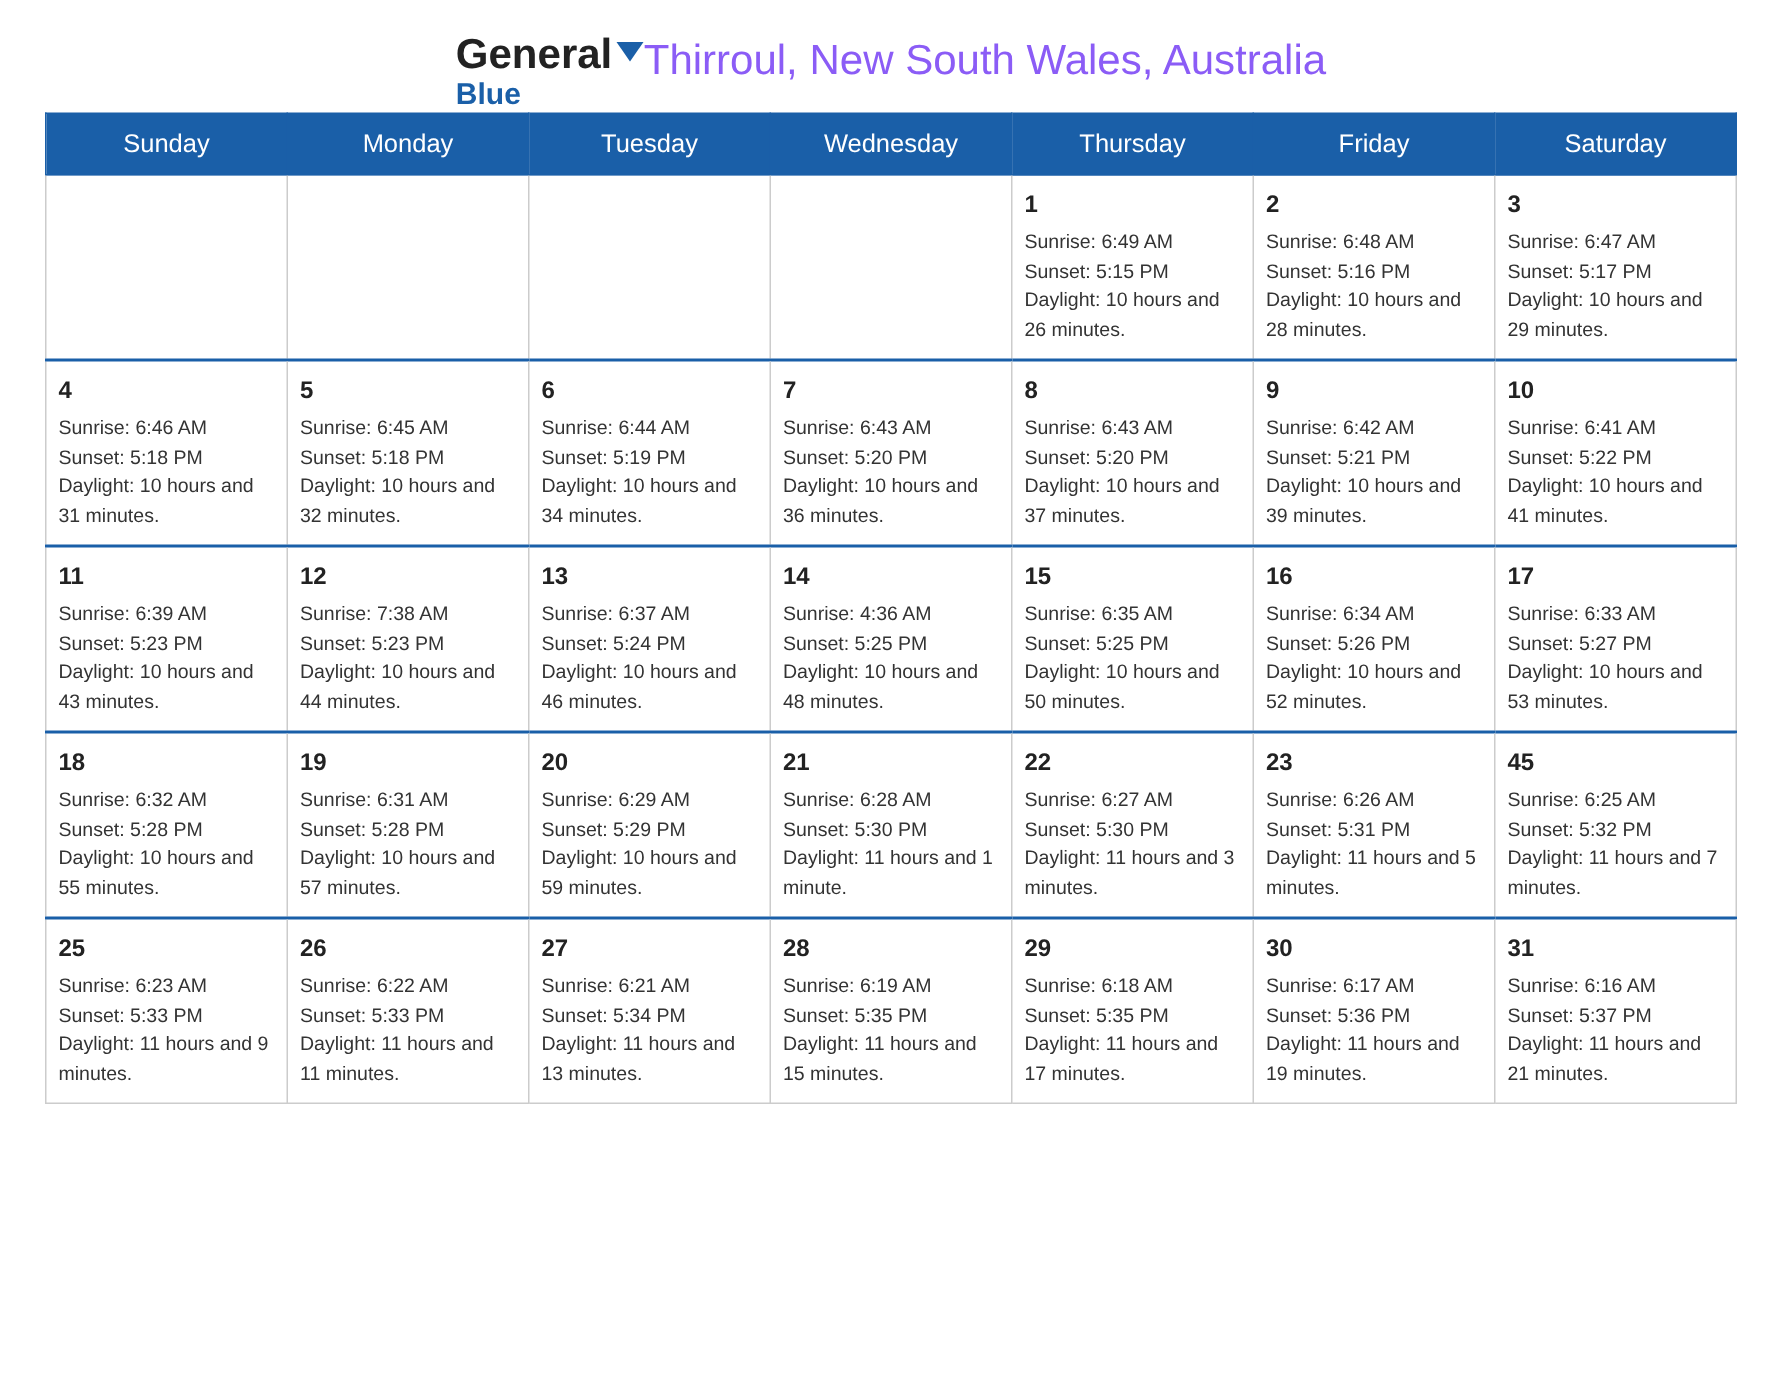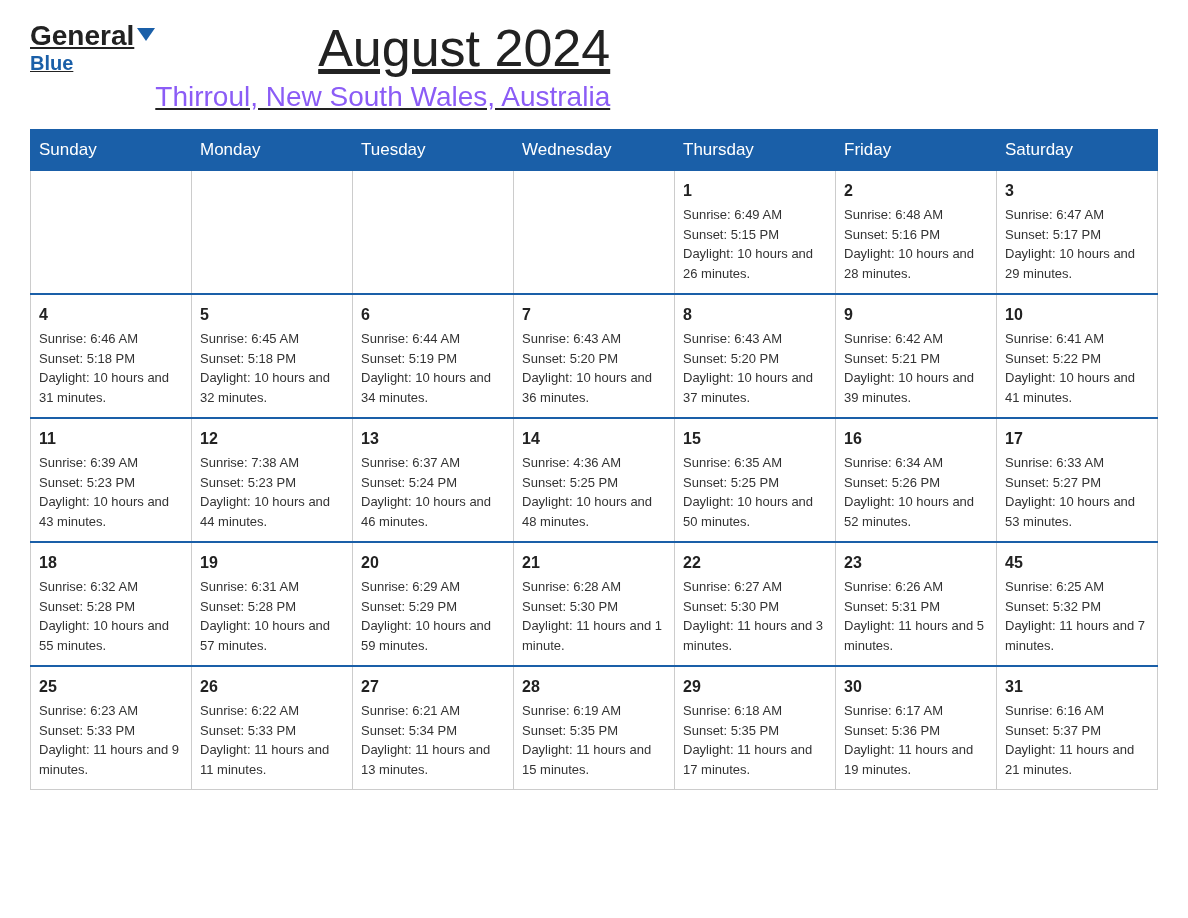--- a/index.html
+++ b/index.html
@@ -6,24 +6,22 @@
     body {
       font-family: Arial, sans-serif;
       background: #fff;
       color: #222;
       width: 1188px;
       min-height: 918px;
       padding: 20px 30px;
     }
     .header-area {
       display: flex;
-      justify-content: flex-start;
+      justify-content: center;
       align-items: flex-start;
-      margin-bottom: 16px;
-      text-decoration: underline;
     }
     .logo-area {
       display: flex;
       flex-direction: column;
       align-items: flex-start;
     }
     .title-area {
       text-align: right;
     }
     .month-title {
@@ -42,21 +40,21 @@
       border-collapse: collapse;
       border: 1px solid #999;
     }
     .calendar-table th {
       background: #1a5fa8;
       color: #fff;
       font-size: 17px;
       font-weight: normal;
       padding: 10px 8px;
       border: 1px solid #1a5fa8;
-      text-align: left;
+      text-align: center;
     }
     .calendar-table td {
       vertical-align: top;
       border: 1px solid #ccc;
       padding: 8px 8px 10px 8px;
       width: 14.28%;
       min-height: 100px;
       font-size: 13px;
       color: #333;
       line-height: 1.5;
@@ -86,21 +84,20 @@
   <div class="logo-area">
     <div class="logo-wrapper">
       <span style="font-size:28px;font-weight:bold;color:#222;">General</span>
       <span style="display:inline-block;width:0;height:0;border-left:9px solid transparent;border-right:9px solid transparent;border-top:13px solid #1a5fa8;margin-left:3px;vertical-align:middle;position:relative;top:-2px;"></span>
     </div>
     <div>
       <span style="font-size:20px;font-weight:bold;color:#1a5fa8;">Blue</span>
     </div>
   </div>
   <div class="title-area">
-    <div class="month-title">August 2024</div>
     <div class="location-title">Thirroul, New South Wales, Australia</div>
   </div>
 </div>
 
 <table class="calendar-table">
   <thead>
     <tr>
       <th>Sunday</th>
       <th>Monday</th>
       <th>Tuesday</th>

